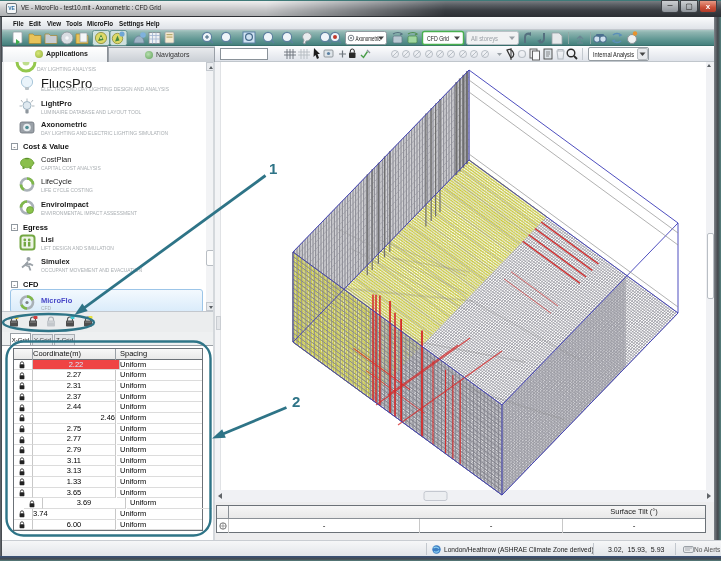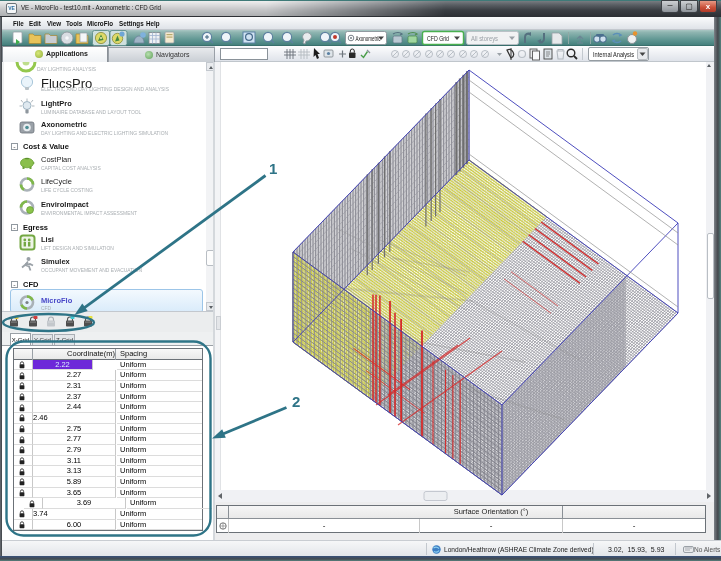--- a/index.html
+++ b/index.html
@@ -289,31 +289,31 @@
  <div class="abs" style="left:0;top:270px;width:213px;height:13px;background:#eef0f1">
    <div class="abs" style="left:8px;top:1px;width:21px;height:12px;background:#fff;border:1px solid #9aa0a6;border-bottom:none;font-size:6px;text-align:center;line-height:12px;color:#111;z-index:2">X-Grid</div>
    <div class="abs" style="left:30px;top:2px;width:21px;height:11px;background:#e3e6e9;border:1px solid #a9aeb4;border-bottom:none;font-size:6px;text-align:center;line-height:11px;color:#333">Y-Grid</div>
    <div class="abs" style="left:52px;top:2px;width:21px;height:11px;background:#e3e6e9;border:1px solid #a9aeb4;border-bottom:none;font-size:6px;text-align:center;line-height:11px;color:#333">Z-Grid</div>
  </div>
 
  <div class="abs" style="left:0;top:283px;width:213px;height:257px;background:#fff;border-top:1px solid #9aa0a6">
    <div class="abs" style="left:10.5px;top:2px;width:190px;height:183.2px;border:1px solid #6b7177">
      <div class="abs" style="left:0;top:0;width:188.5px;height:10.66px;background:linear-gradient(180deg,#f8f8f8,#e9e9e9);border-bottom:1px solid #6b7177">
        <div class="abs" style="left:0;top:0;width:19.5px;height:10.66px;border-right:1px solid #9aa0a6"></div>
-       <div class="abs" style="left:19.5px;top:0;width:83px;height:10.66px;border-right:1px solid #9aa0a6;font-size:7.5px;text-align:right;line-height:10px;color:#111">Coordinate(m)</div>
+       <div class="abs" style="left:19.5px;top:0;width:83px;height:10.66px;border-right:1px solid #9aa0a6;font-size:7.5px;text-align:left;line-height:10px;color:#111">Coordinate(m)</div>
        <div class="abs" style="left:103.5px;top:0;width:85px;height:10.66px;font-size:7.5px;line-height:10px;color:#111;padding-left:3px">Spacing</div>
      </div>
      <div style="position:absolute;left:0;top:10.66px;width:188.5px;height:10.66px">
           <div style="position:absolute;left:0;top:0;width:19.5px;height:10.66px;border-right:1px solid #c8c8c8;border-bottom:1px solid #dcdcdc">
             <svg width="6" height="8" viewBox="0 0 6 8" style="position:absolute;left:5px;top:1.5px">
               <path d="M1.4 3.4V2.4a1.6 1.6 0 0 1 3.2 0v1" fill="none" stroke="#333" stroke-width="0.9"></path>
               <rect x="0.6" y="3.2" width="4.8" height="4" rx="0.6" fill="#222"></rect>
             </svg>
           </div>
-          <div style="position:absolute;left:19.5px;top:0;width:60px;height:10.66px;border-right:1px solid #c8c8c8;border-bottom:1px solid #dcdcdc;background:#6d28d9;color:#d7eaff;font-size:7.5px;text-align:center;line-height:10.5px">2.22</div>
+          <div style="position:absolute;left:19.5px;top:0;width:87px;height:10.66px;border-right:1px solid #c8c8c8;border-bottom:1px solid #dcdcdc;background:#ef4444;color:#d7eaff;font-size:7.5px;text-align:center;line-height:10.5px">2.22</div>
           <div style="position:absolute;left:103.5px;top:0;width:85px;height:10.66px;border-bottom:1px solid #dcdcdc;font-size:7.5px;line-height:10.5px;padding-left:3px">Uniform</div>
         </div>
         <div style="position:absolute;left:0;top:21.32px;width:188.5px;height:10.66px">
           <div style="position:absolute;left:0;top:0;width:19.5px;height:10.66px;border-right:1px solid #c8c8c8;border-bottom:1px solid #dcdcdc">
             <svg width="6" height="8" viewBox="0 0 6 8" style="position:absolute;left:5px;top:1.5px">
               <path d="M1.4 3.4V2.4a1.6 1.6 0 0 1 3.2 0v1" fill="none" stroke="#333" stroke-width="0.9"></path>
               <rect x="0.6" y="3.2" width="4.8" height="4" rx="0.6" fill="#222"></rect>
             </svg>
           </div>
           <div style="position:absolute;left:19.5px;top:0;width:83px;height:10.66px;border-right:1px solid #c8c8c8;border-bottom:1px solid #dcdcdc;;font-size:7.5px;text-align:center;line-height:10.5px">2.27</div>
@@ -349,21 +349,21 @@
           <div style="position:absolute;left:19.5px;top:0;width:83px;height:10.66px;border-right:1px solid #c8c8c8;border-bottom:1px solid #dcdcdc;;font-size:7.5px;text-align:center;line-height:10.5px">2.44</div>
           <div style="position:absolute;left:103.5px;top:0;width:85px;height:10.66px;border-bottom:1px solid #dcdcdc;font-size:7.5px;line-height:10.5px;padding-left:3px">Uniform</div>
         </div>
         <div style="position:absolute;left:0;top:63.96px;width:188.5px;height:10.66px">
           <div style="position:absolute;left:0;top:0;width:19.5px;height:10.66px;border-right:1px solid #c8c8c8;border-bottom:1px solid #dcdcdc">
             <svg width="6" height="8" viewBox="0 0 6 8" style="position:absolute;left:5px;top:1.5px">
               <path d="M1.4 3.4V2.4a1.6 1.6 0 0 1 3.2 0v1" fill="none" stroke="#333" stroke-width="0.9"></path>
               <rect x="0.6" y="3.2" width="4.8" height="4" rx="0.6" fill="#222"></rect>
             </svg>
           </div>
-          <div style="position:absolute;left:19.5px;top:0;width:83px;height:10.66px;border-right:1px solid #c8c8c8;border-bottom:1px solid #dcdcdc;;font-size:7.5px;text-align:left;line-height:10.5px">2.46</div>
+          <div style="position:absolute;left:19.5px;top:0;width:83px;height:10.66px;border-right:1px solid #c8c8c8;border-bottom:1px solid #dcdcdc;;font-size:7.5px;text-align:right;line-height:10.5px">2.46</div>
           <div style="position:absolute;left:103.5px;top:0;width:85px;height:10.66px;border-bottom:1px solid #dcdcdc;font-size:7.5px;line-height:10.5px;padding-left:3px">Uniform</div>
         </div>
         <div style="position:absolute;left:0;top:74.62px;width:188.5px;height:10.66px">
           <div style="position:absolute;left:0;top:0;width:19.5px;height:10.66px;border-right:1px solid #c8c8c8;border-bottom:1px solid #dcdcdc">
             <svg width="6" height="8" viewBox="0 0 6 8" style="position:absolute;left:5px;top:1.5px">
               <path d="M1.4 3.4V2.4a1.6 1.6 0 0 1 3.2 0v1" fill="none" stroke="#333" stroke-width="0.9"></path>
               <rect x="0.6" y="3.2" width="4.8" height="4" rx="0.6" fill="#222"></rect>
             </svg>
           </div>
           <div style="position:absolute;left:19.5px;top:0;width:83px;height:10.66px;border-right:1px solid #c8c8c8;border-bottom:1px solid #dcdcdc;;font-size:7.5px;text-align:center;line-height:10.5px">2.75</div>
@@ -409,21 +409,21 @@
           <div style="position:absolute;left:19.5px;top:0;width:83px;height:10.66px;border-right:1px solid #c8c8c8;border-bottom:1px solid #dcdcdc;;font-size:7.5px;text-align:center;line-height:10.5px">3.13</div>
           <div style="position:absolute;left:103.5px;top:0;width:85px;height:10.66px;border-bottom:1px solid #dcdcdc;font-size:7.5px;line-height:10.5px;padding-left:3px">Uniform</div>
         </div>
         <div style="position:absolute;left:0;top:127.92px;width:188.5px;height:10.66px">
           <div style="position:absolute;left:0;top:0;width:19.5px;height:10.66px;border-right:1px solid #c8c8c8;border-bottom:1px solid #dcdcdc">
             <svg width="6" height="8" viewBox="0 0 6 8" style="position:absolute;left:5px;top:1.5px">
               <path d="M1.4 3.4V2.4a1.6 1.6 0 0 1 3.2 0v1" fill="none" stroke="#333" stroke-width="0.9"></path>
               <rect x="0.6" y="3.2" width="4.8" height="4" rx="0.6" fill="#222"></rect>
             </svg>
           </div>
-          <div style="position:absolute;left:19.5px;top:0;width:83px;height:10.66px;border-right:1px solid #c8c8c8;border-bottom:1px solid #dcdcdc;;font-size:7.5px;text-align:center;line-height:10.5px">5.89</div>
+          <div style="position:absolute;left:19.5px;top:0;width:83px;height:10.66px;border-right:1px solid #c8c8c8;border-bottom:1px solid #dcdcdc;;font-size:7.5px;text-align:center;line-height:10.5px">1.33</div>
           <div style="position:absolute;left:103.5px;top:0;width:85px;height:10.66px;border-bottom:1px solid #dcdcdc;font-size:7.5px;line-height:10.5px;padding-left:3px">Uniform</div>
         </div>
         <div style="position:absolute;left:0;top:138.58px;width:188.5px;height:10.66px">
           <div style="position:absolute;left:0;top:0;width:19.5px;height:10.66px;border-right:1px solid #c8c8c8;border-bottom:1px solid #dcdcdc">
             <svg width="6" height="8" viewBox="0 0 6 8" style="position:absolute;left:5px;top:1.5px">
               <path d="M1.4 3.4V2.4a1.6 1.6 0 0 1 3.2 0v1" fill="none" stroke="#333" stroke-width="0.9"></path>
               <rect x="0.6" y="3.2" width="4.8" height="4" rx="0.6" fill="#222"></rect>
             </svg>
           </div>
           <div style="position:absolute;left:19.5px;top:0;width:83px;height:10.66px;border-right:1px solid #c8c8c8;border-bottom:1px solid #dcdcdc;;font-size:7.5px;text-align:center;line-height:10.5px">3.65</div>
@@ -540,21 +540,21 @@
 
 <div class="abs" style="left:706px;top:62px;width:8px;height:428px;background:#f0f1f4">
   <div class="abs" style="left:1px;top:2px;border-left:2.5px solid transparent;border-right:2.5px solid transparent;border-bottom:3.5px solid #5a5f64"></div>
   <div class="abs" style="left:0.5px;top:171px;width:7px;height:66px;background:#fdfdfd;border:1px solid #b9bec4;border-radius:2px"></div>
 </div>
 
 <div class="abs" style="left:215px;top:502px;width:499px;height:38px;background:#ededee">
   <div class="abs" style="left:1px;top:3px;width:490px;height:28px;background:#fff;border:1px solid #6b7177">
     <div class="abs" style="left:0;top:0;width:488px;height:13px;background:linear-gradient(180deg,#f6f6f6,#e9e9e9);border-bottom:1px solid #8a9096">
       <div class="abs" style="left:0;top:0;width:12px;height:13px;border-right:1px solid #8a9096"></div>
-      <div class="abs" style="left:203px;top:0;width:143px;height:13px;border-right:1px solid #8a9096;font-size:7.5px;text-align:center;line-height:12px;color:#222">Surface Orientation (°)</div>
+      <div class="abs" style="left:346px;top:0;width:142px;height:13px;font-size:7.5px;text-align:center;line-height:12px;color:#222">Surface Tilt (°)</div>
     </div>
     <div class="abs" style="left:0;top:13px;width:488px;height:14px">
       <div class="abs" style="left:0;top:0;width:12px;height:14px;border-right:1px solid #c8c8c8">
           <svg width="8" height="8" viewBox="0 0 8 8" style="position:absolute;left:2px;top:3px">
             <circle cx="4" cy="4" r="3.2" fill="none" stroke="#555" stroke-width="0.8"></circle>
             <path d="M1 4h6M4 1v6" stroke="#555" stroke-width="0.5"></path>
           </svg>
         </div>
       <div class="abs" style="left:12px;top:0;width:191px;height:14px;border-right:1px solid #c8c8c8;font-size:8px;text-align:center;line-height:13px">-</div>
       <div class="abs" style="left:203px;top:0;width:143px;height:14px;border-right:1px solid #c8c8c8;font-size:8px;text-align:center;line-height:13px">-</div>

